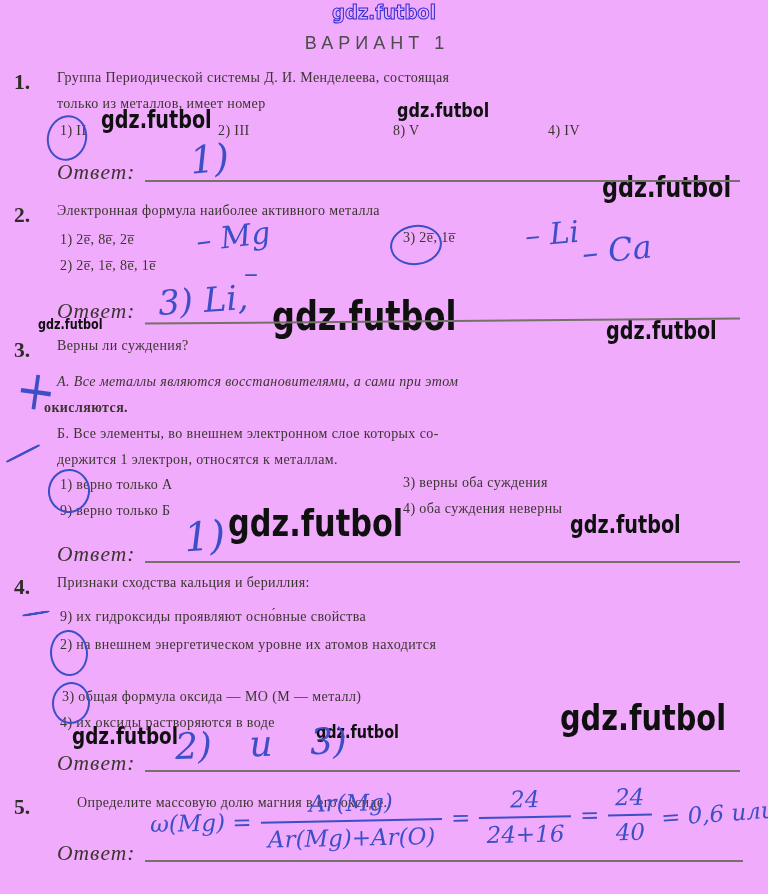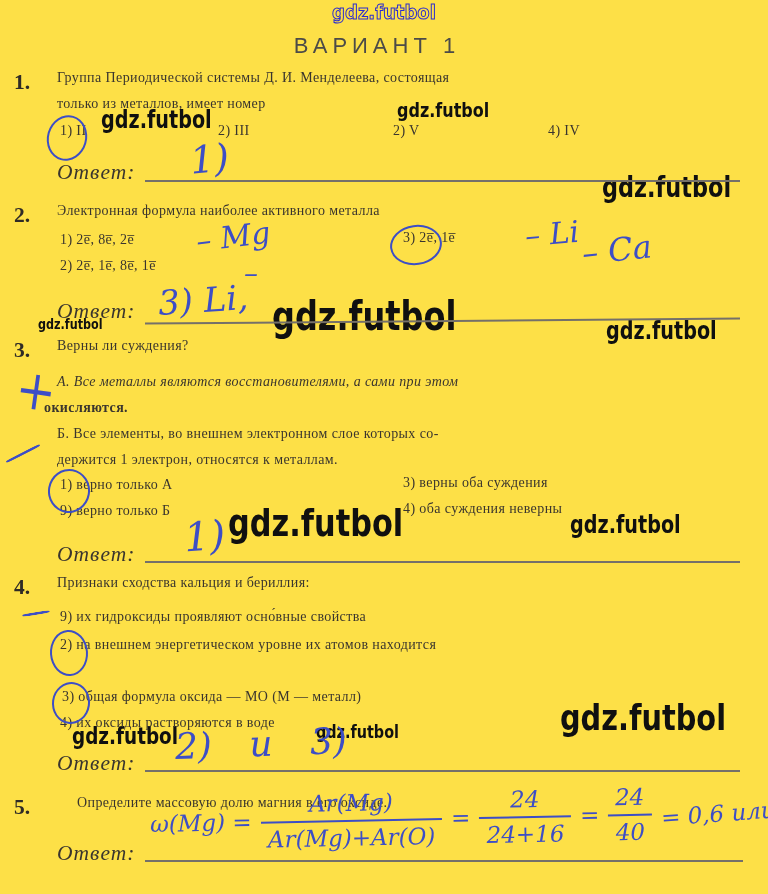--- a/index.html
+++ b/index.html
@@ -1,37 +1,37 @@
 <!DOCTYPE html>
 <html><head>
 <meta charset="utf-8">
 <style>
   html,body{margin:0;padding:0;background:#ffffff;}
   .page{
-    position:relative;width:768px;height:894px;background:#fde047;
+    position:relative;width:768px;height:894px;background:#f0abfc;
     font-family:"Liberation Serif", serif;color:#3a352e;overflow:hidden;
   }
   
   .t{position:absolute;font-size:14px;letter-spacing:.4px;white-space:nowrap;line-height:1.1;}
   .qnum{position:absolute;font-size:21.5px;font-weight:bold;color:#2f2b26;}
   .ans{position:absolute;font-size:21.5px;font-style:italic;letter-spacing:1px;color:#3a352e;white-space:nowrap;}
   .line{position:absolute;height:2px;background:#757069;}
   
   .wm{
     position:absolute;font-family:"DejaVu Sans", sans-serif;font-weight:bold;
     color:#101010;white-space:nowrap;transform:scaleX(.8);transform-origin:left top;line-height:1;
   }
   .wm-top{
     position:absolute;font-family:"DejaVu Sans", sans-serif;font-weight:bold;white-space:nowrap;
     left:50%;top:2px;font-size:20px;line-height:1;
     color:transparent;-webkit-text-stroke:1.1px #2b2bd0;transform:translateX(-50%) scaleX(.9);
   }
   .title{
     position:absolute;top:33px;left:0;right:14px;text-align:center;
-    font-family:"Liberation Sans", sans-serif;font-size:22px;letter-spacing:5px;color:#4c4b48;
+    font-family:"Liberation Sans", sans-serif;font-size:18px;letter-spacing:5px;color:#4c4b48;
   }
   
   .hw{
     position:absolute;font-family:"DejaVu Serif", serif;font-style:italic;
     color:#3d4ec6;white-space:nowrap;line-height:1;
   }
   .ellipse{position:absolute;border:2.2px solid #3d4ec6;border-radius:50%;}
   .mark{position:absolute;border-top:3px solid #3d4ec6;border-radius:40%;}
   
   .formula{
@@ -61,21 +61,21 @@
   <div class="wm" style="left:316px;top:723px;font-size:18px;">gdz.futbol</div>
   <div class="wm" style="left:560px;top:700px;font-size:36px;">gdz.futbol</div>
 
   <div class="title">ВАРИАНТ 1</div>
 
   <span class="qnum" style="left:14px;top:70px;">1.</span>
   <span class="t" style="left:57px;top:70px;">Группа Периодической системы Д. И. Менделеева, состоящая</span>
   <span class="t" style="left:57px;top:96px;">только из металлов, имеет номер</span>
   <span class="t" style="left:60px;top:123px;">1) II</span>
   <span class="t" style="left:218px;top:123px;">2) III</span>
-  <span class="t" style="left:393px;top:123px;">2) V</span>
+  <span class="t" style="left:393px;top:123px;">8) V</span>
   <span class="t" style="left:548px;top:123px;">4) IV</span>
   <div class="ellipse" style="left:47px;top:115px;width:36px;height:42px;transform:rotate(16deg);"></div>
   <span class="ans" style="left:57px;top:160px;">Ответ:</span>
   <div class="line" style="left:145px;top:180px;width:595px;"></div>
   <span class="hw" style="left:190px;top:140px;font-size:38px;transform:rotate(-5deg);">1)</span>
 
   <span class="qnum" style="left:14px;top:203px;">2.</span>
   <span class="t" style="left:57px;top:203px;">Электронная формула наиболее активного металла</span>
   <span class="t" style="left:60px;top:232px;">1) 2e̅, 8e̅, 2e̅</span>
   <span class="t" style="left:60px;top:258px;">2) 2e̅, 1e̅, 8e̅, 1e̅</span>

